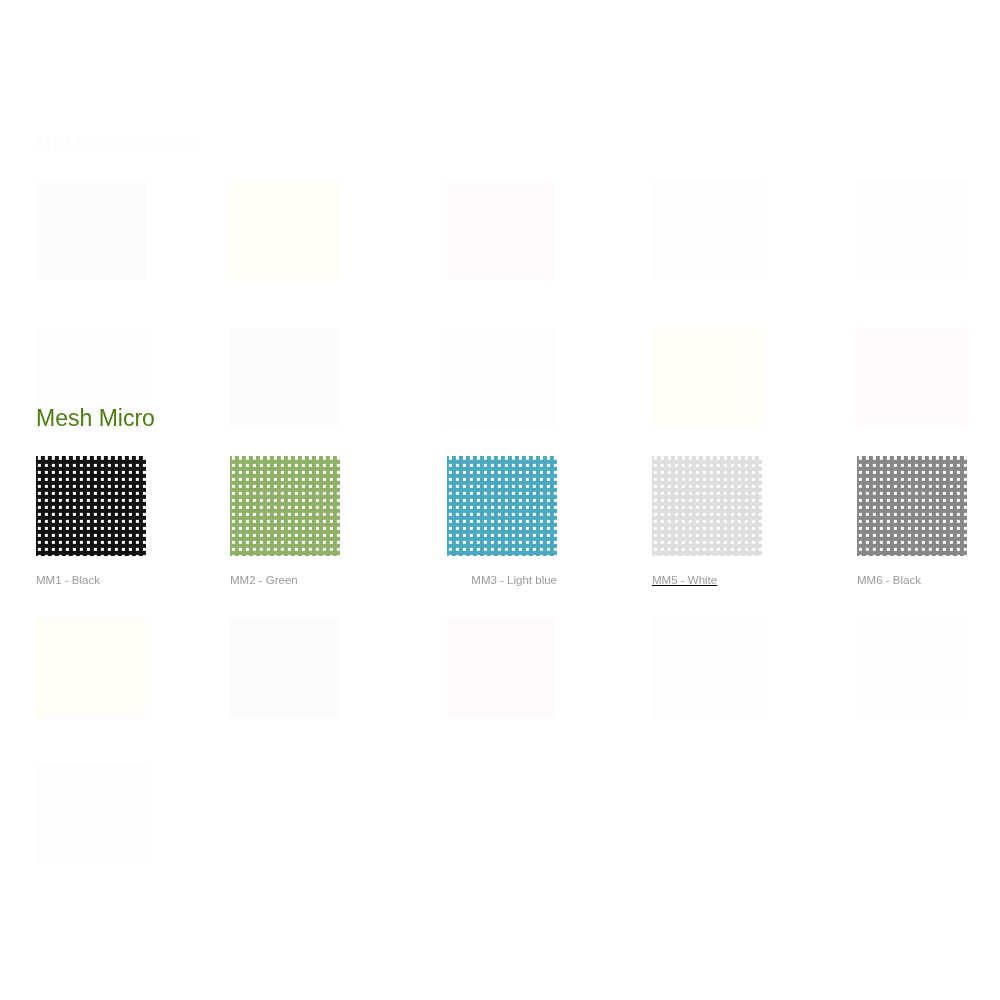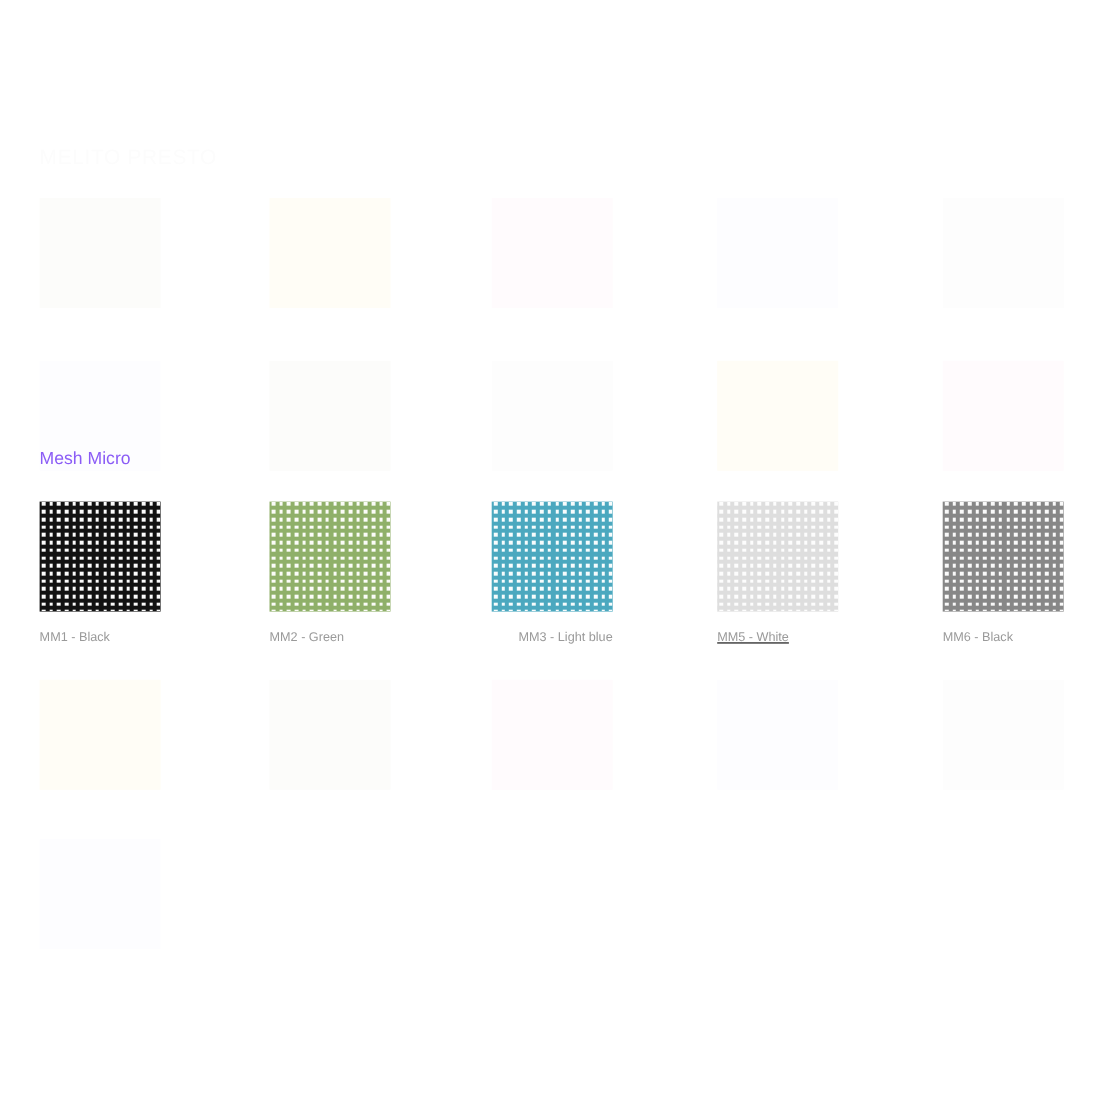--- a/index.html
+++ b/index.html
@@ -39,21 +39,21 @@
     left: 36px;
     width: 940px;
     height: 130px;
   }
   .cell {
     position: absolute;
     top: 0;
     width: 110px;
   }
   .cell.c0 { left: 0px; }
-  .cell.c1 { left: 209px; }
+  .cell.c1 { left: 194px; }
   .cell.c2 { left: 411px; text-align: right; }
   .cell.c3 { left: 616px; text-decoration: underline; }
   .cell.c4 { left: 821px; }
 
   .swatch {
     width: 110px;
     height: 100px;
     display: block;
   }
   .cell .label {
@@ -76,23 +76,23 @@
   .ghost.tint-b .swatch { background: #fffdf6; }
   .ghost.tint-c .swatch { background: #fffbfd; }
   .ghost.tint-d .swatch { background: #fdfdff; }
   .ghost.tint-e .swatch { background: #fdfdfd; }
 
   
   .section-heading {
     position: absolute;
     left: 36px;
     top: 406px;
-    font-size: 16px;
+    font-size: 23px;
     line-height: 24px;
-    color: #8b5cf6;
+    color: #4d7c0f;
     font-weight: 400;
     white-space: nowrap;
   }
 
   
   
   .mesh {
     position: relative;
     overflow: hidden;
     background-color: var(--thread);

